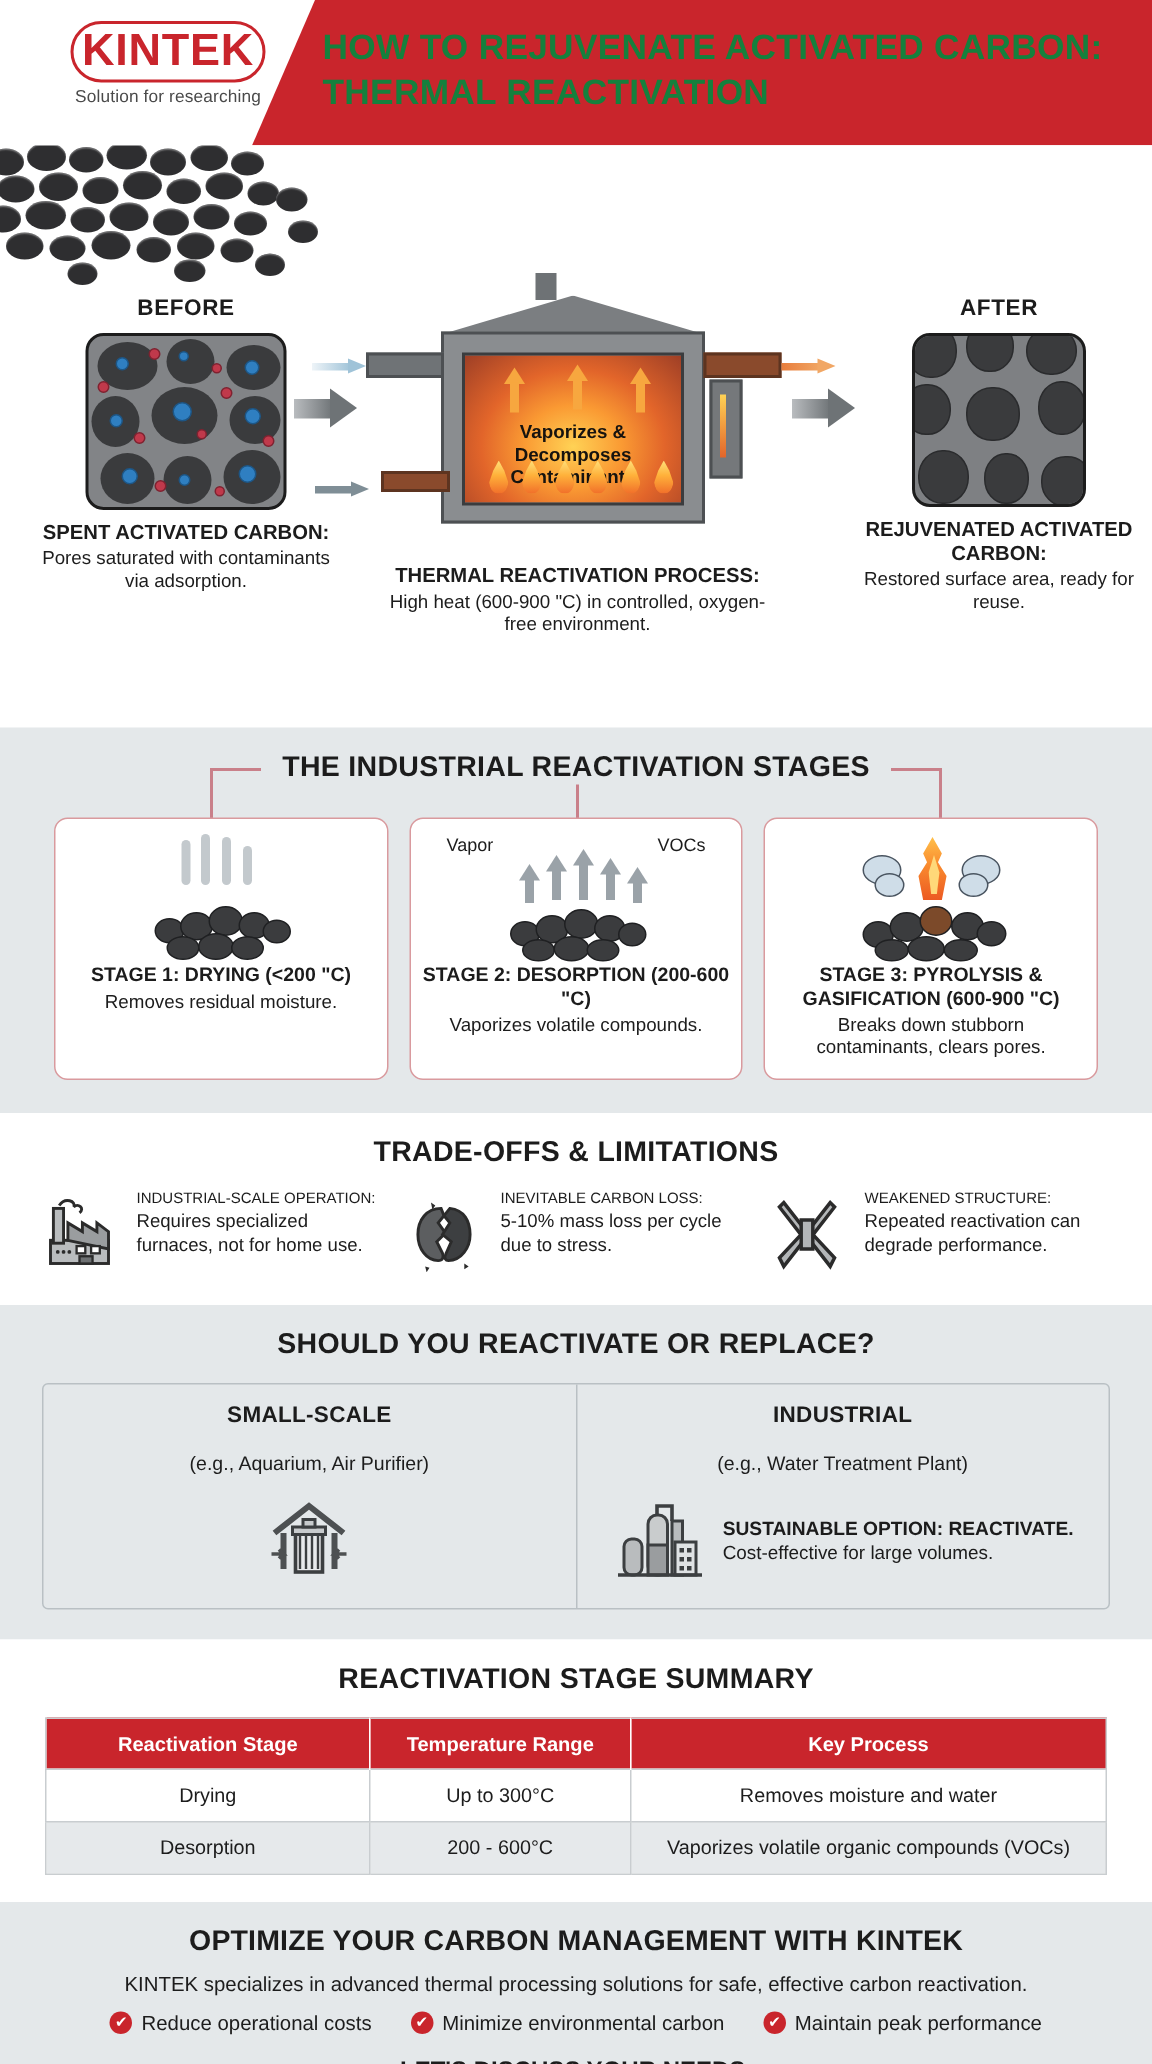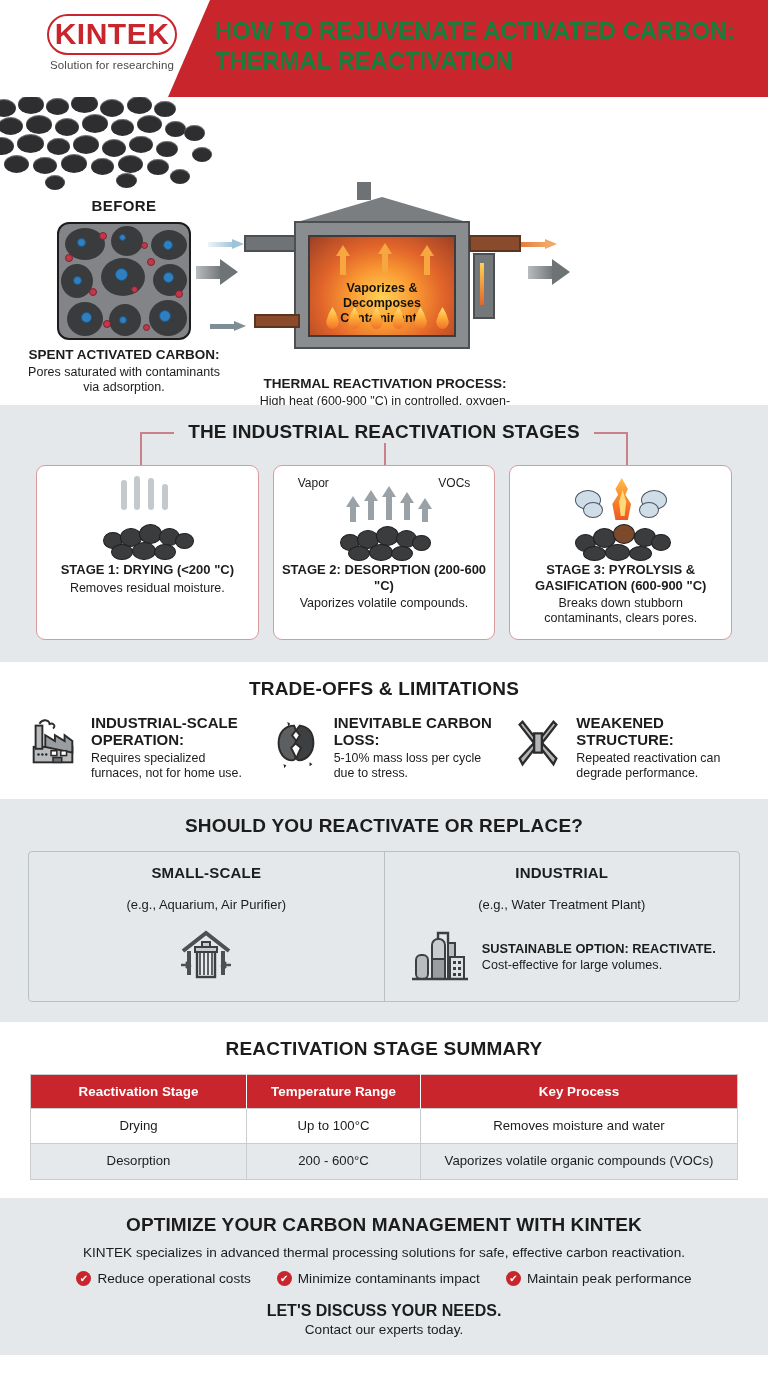--- a/index.html
+++ b/index.html
@@ -31,21 +31,21 @@
     line-height: 1.05; font-family: "Liberation Sans", sans-serif;
   }
   .logo-sub { font-size: 11.5px; color: #4a4a4a; margin-top: 4px; letter-spacing: .1px; }
   .header-title {
     position: absolute; left: 215px; top: 16px; right: 14px; z-index: 4;
     color: #15803d; font-size: 23.5px; font-weight: bold; line-height: 1.28;
     letter-spacing: .2px;
   }
 
   
-  .hero { position: relative; height: 308px; background: #ffffff; overflow: hidden; }
+  .hero { position: relative; height: 388px; background: #ffffff; overflow: hidden; }
   .pellet-pile { position: absolute; left: -12px; top: -4px; width: 250px; height: 95px; }
   .pellet { position: absolute; background: #2e2e30; border-radius: 50%;
             box-shadow: 0 1px 1px rgba(255,255,255,.35) inset; }
 
   .hero-col { position: absolute; text-align: center; }
   .col-label { font-size: 15px; font-weight: bold; letter-spacing: .4px; }
   .col-cap-title { font-size: 13.5px; font-weight: bold; line-height: 1.18; margin-top: 7px; }
   .col-cap-sub { font-size: 12.5px; line-height: 1.2; margin-top: 2px; }
 
   .carbon-box {
@@ -118,21 +118,21 @@
   .stage-sub { font-size: 12.5px; line-height: 1.22; margin-top: 3px; }
   .connector { position: absolute; background: #c9808a; }
   .coal-lump { position: absolute; background: #3b3c3e; border-radius: 50%; border: 1px solid #1f2022; }
   .steam { position: absolute; width: 6px; background: #c3c9cd; border-radius: 4px; }
 
   
   .tradeoffs { background: #ffffff; padding: 16px 0 18px; }
   .to-row { display: flex; padding: 0 24px; margin-top: 14px; gap: 8px; }
   .to-item { flex: 1; display: flex; gap: 9px; align-items: flex-start; }
   .to-icon { width: 58px; height: 58px; flex: 0 0 58px; position: relative; }
-  .to-title { font-size: 15px; font-weight: bold; line-height: 1.18; }
+  .to-title { font-size: 10px; font-weight: normal; line-height: 1.18; }
   .to-text { font-size: 12.4px; line-height: 1.22; margin-top: 2px; }
 
   
   .decision { background: #e4e8ea; padding: 16px 0 20px; }
   .dec-box { margin: 14px 28px 0; border: 1px solid #b9c0c4; border-radius: 4px;
              display: flex; background: #e4e8ea; }
   .dec-half { flex: 1; padding: 12px 14px 14px; text-align: center; }
   .dec-half + .dec-half { border-left: 1px solid #b9c0c4; }
   .dec-h { font-size: 15px; font-weight: bold; letter-spacing: .2px; }
   .dec-s { font-size: 13px; margin-top: 16px; }
@@ -306,20 +306,36 @@
       </div>
       <div class="col-cap-title" style="margin-top:14px;">THERMAL REACTIVATION PROCESS:</div>
       <div class="col-cap-sub">High heat (600-900 "C) in controlled, oxygen-free environment.</div>
     </div>
 
     <div class="big-arrow" style="left:528px; top:162px;">
       <span class="ba-shaft"></span>
         <span class="ba-head"></span>
     </div>
 
+    <div class="hero-col" style="left:576px; top:100px; width:180px;">
+      <div class="col-label">AFTER</div>
+      <div class="after-box">
+        <span class="after-pore" style="left:-6px;top:-8px;width:34px;height:36px"></span>
+        <span class="after-pore" style="left:34px;top:-10px;width:32px;height:34px"></span>
+        <span class="after-pore" style="left:74px;top:-6px;width:34px;height:32px"></span>
+        <span class="after-pore" style="left:-8px;top:32px;width:32px;height:34px"></span>
+        <span class="after-pore" style="left:34px;top:34px;width:36px;height:36px"></span>
+        <span class="after-pore" style="left:82px;top:30px;width:32px;height:36px"></span>
+        <span class="after-pore" style="left:2px;top:76px;width:34px;height:36px"></span>
+        <span class="after-pore" style="left:46px;top:78px;width:30px;height:34px"></span>
+        <span class="after-pore" style="left:84px;top:80px;width:34px;height:34px"></span>
+      </div>
+      <div class="col-cap-title">REJUVENATED ACTIVATED CARBON:</div>
+      <div class="col-cap-sub">Restored surface area, ready for reuse.</div>
+    </div>
   </div>
 
   <div class="sec-gray stages">
     <div style="position:relative;">
       <div class="sec-title inline-rules">THE INDUSTRIAL REACTIVATION STAGES</div>
       <span class="connector" style="left:140px;top:11px;width:34px;height:2px"></span>
       <span class="connector" style="right:140px;top:11px;width:34px;height:2px"></span>
       <span class="connector" style="left:140px;top:11px;width:2px;height:40px"></span>
       <span class="connector" style="right:140px;top:11px;width:2px;height:40px"></span>
       <span class="connector" style="left:384px;top:22px;width:2px;height:29px"></span>
@@ -528,21 +544,21 @@
       <thead>
         <tr>
           <th class="col-a">Reactivation Stage</th>
           <th class="col-b">Temperature Range</th>
           <th>Key Process</th>
         </tr>
       </thead>
       <tbody>
         <tr>
           <td>Drying</td>
-          <td>Up to 100°C</td>
+          <td>Up to 300°C</td>
           <td>Removes moisture and water</td>
         </tr>
         <tr class="alt">
           <td>Desorption</td>
           <td>200 - 600°C</td>
           <td>Vaporizes volatile organic compounds (VOCs)</td>
         </tr>
       </tbody>
     </table>
   </div>
@@ -550,21 +566,21 @@
   <div class="cta">
     <div class="cta-h">OPTIMIZE YOUR CARBON MANAGEMENT WITH KINTEK</div>
     <div class="cta-sub">KINTEK specializes in advanced thermal processing solutions for safe, effective carbon reactivation.</div>
     <div class="cta-bullets">
       <div class="bullet">
         <span class="check">✔</span>
         <span>Reduce operational costs</span>
       </div>
       <div class="bullet">
         <span class="check">✔</span>
-        <span>Minimize contaminants impact</span>
+        <span>Minimize environmental carbon</span>
       </div>
       <div class="bullet">
         <span class="check">✔</span>
         <span>Maintain peak performance</span>
       </div>
     </div>
     <div class="cta-fin">LET'S DISCUSS YOUR NEEDS.</div>
     <div class="cta-fin2">Contact our experts today.</div>
   </div>
 

